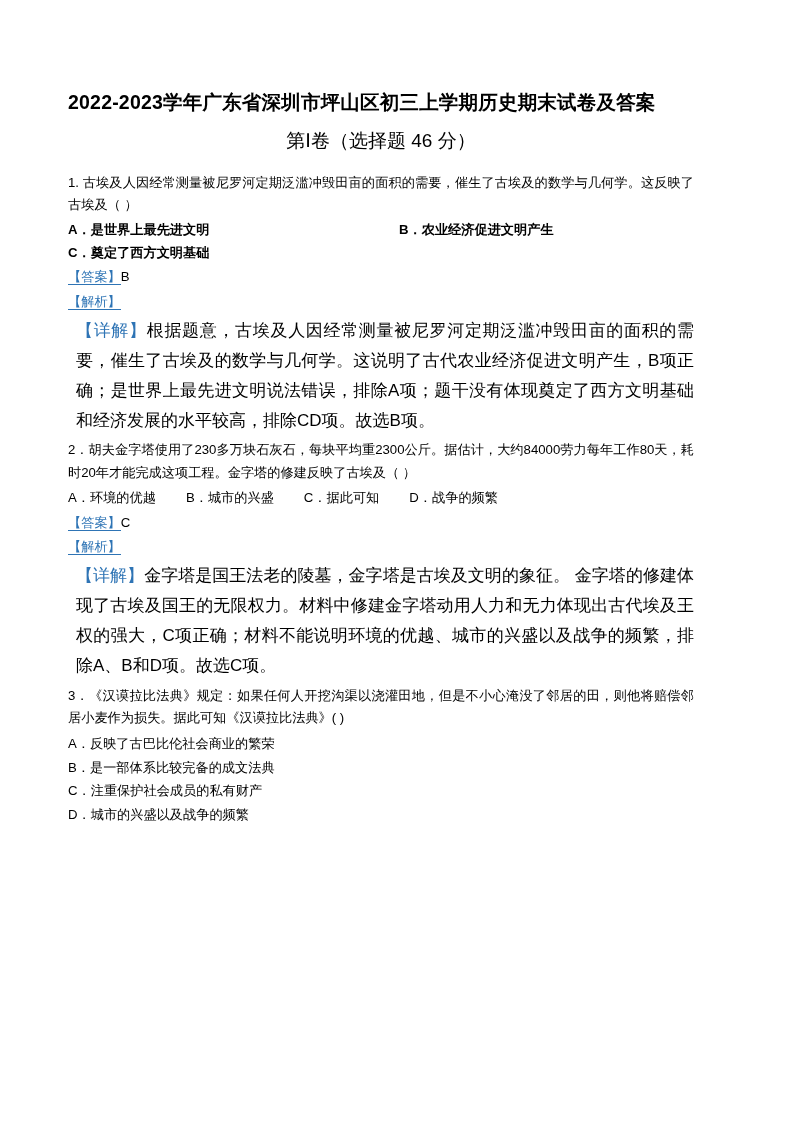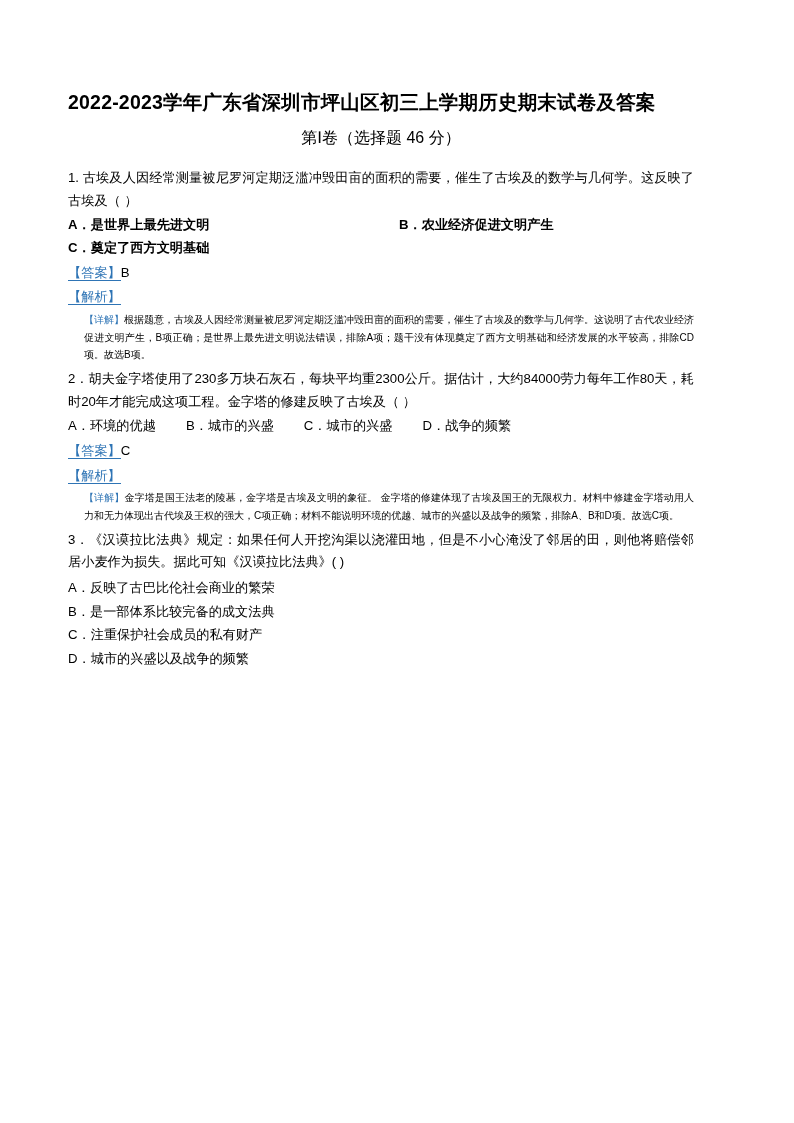--- a/index.html
+++ b/index.html
@@ -22,21 +22,21 @@
   }
   .doc-title {
     font-size: 19.5px;
     font-weight: bold;
     line-height: 1.65;
     letter-spacing: 0.2px;
     margin: 0 0 6px 0;
     color: #000;
   }
   .section-head {
-    font-size: 16px;
+    font-size: 19px;
     line-height: 1.55;
     text-align: center;
     margin: 8px 0 16px 0;
   }
   .q-block {
     margin: 0 0 2px 0;
   }
   .stem {
     font-size: 13.2px;
     line-height: 1.72;
@@ -79,24 +79,24 @@
     margin: 2px 0;
   }
   .tag .tag-label {
     border-bottom: 1px solid #2e74b5;
   }
   .tag .tag-val {
     color: #000;
     border-bottom: none;
   }
   .explain {
-    font-size: 10px;
+    font-size: 17px;
     line-height: 1.76;
     text-align: justify;
-    margin: 2px 0 4px 16px;
+    margin: 2px 0 4px 8px;
   }
   .explain .lead {
     color: #2e74b5;
   }
 </style>
 </head>
 <body>
 
 <div class="page">
 
@@ -118,21 +118,21 @@
       <span class="tag-label">【解析】</span>
     </div>
     <div class="explain">
       <span class="lead">【详解】</span><span>根据题意，古埃及人因经常测量被尼罗河定期泛滥冲毁田亩的面积的需要，催生了古埃及的数学与几何学。这说明了古代农业经济促进文明产生，B项正确；是世界上最先进文明说法错误，排除A项；题干没有体现奠定了西方文明基础和经济发展的水平较高，排除CD项。故选B项。</span>
     </div>
   </div>
 
   <div class="q-block">
     <div class="stem">2．胡夫金字塔使用了230多万块石灰石，每块平均重2300公斤。据估计，大约84000劳力每年工作80天，耗时20年才能完成这项工程。金字塔的修建反映了古埃及（    ）</div>
     <div class="opts-inline">
-      <span class="opt">A．环境的优越</span><span class="opt">B．城市的兴盛</span><span class="opt">C．城市的兴盛</span><span class="opt">D．战争的频繁</span>
+      <span class="opt">A．环境的优越</span><span class="opt">B．城市的兴盛</span><span class="opt">C．据此可知</span><span class="opt">D．战争的频繁</span>
     </div>
     <div class="tag">
       <span class="tag-label">【答案】</span><span class="tag-val">C</span>
     </div>
     <div class="tag">
       <span class="tag-label">【解析】</span>
     </div>
     <div class="explain">
       <span class="lead">【详解】</span><span>金字塔是国王法老的陵墓，金字塔是古埃及文明的象征。 金字塔的修建体现了古埃及国王的无限权力。材料中修建金字塔动用人力和无力体现出古代埃及王权的强大，C项正确；材料不能说明环境的优越、城市的兴盛以及战争的频繁，排除A、B和D项。故选C项。</span>
     </div>

